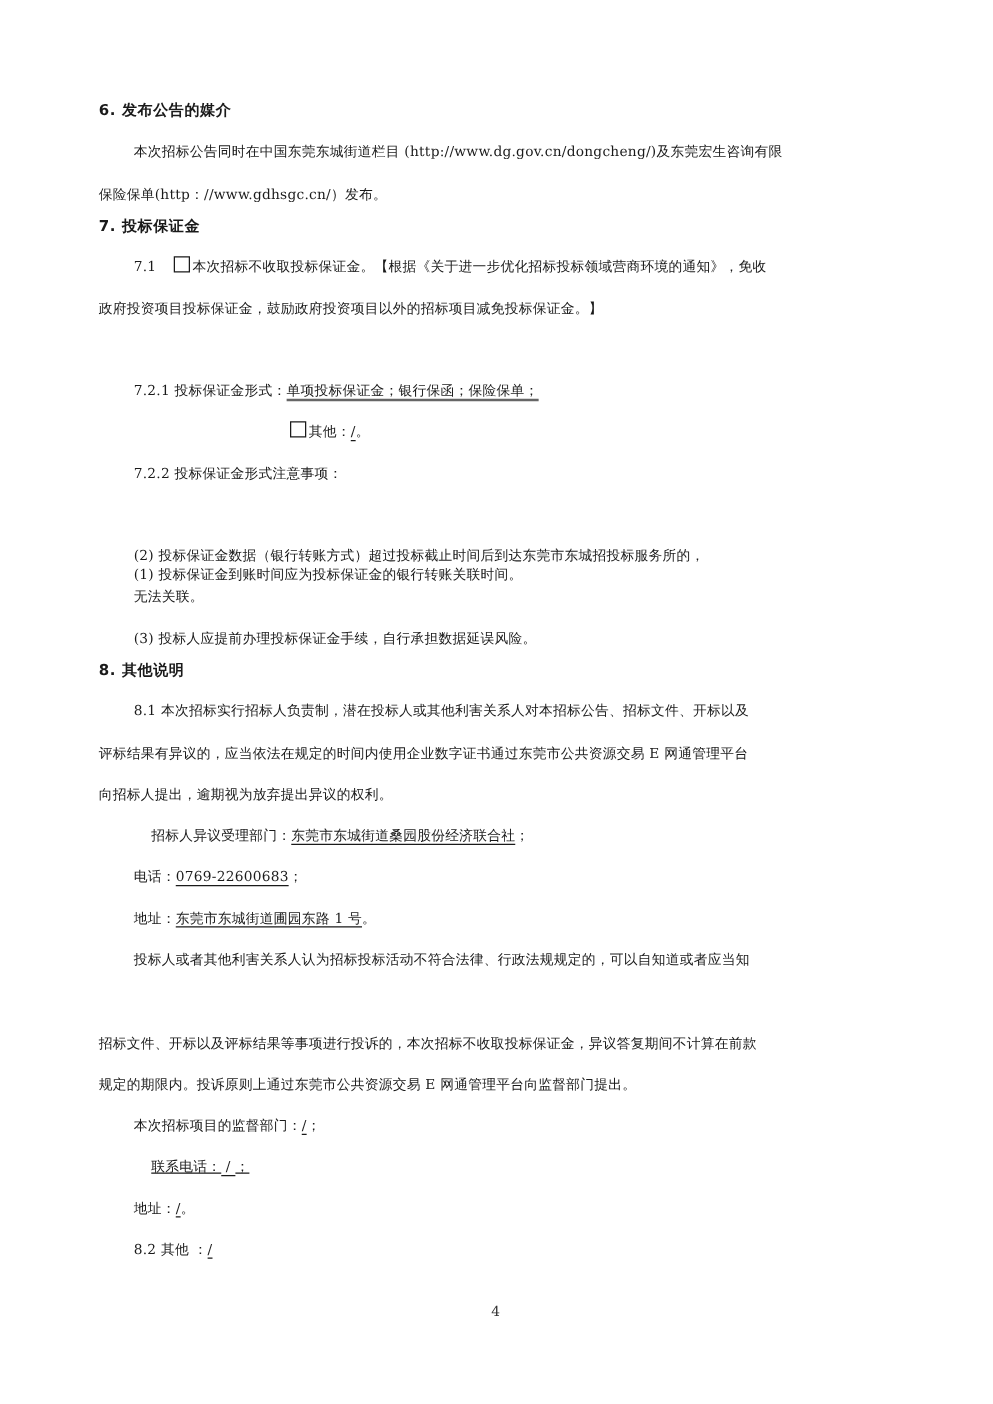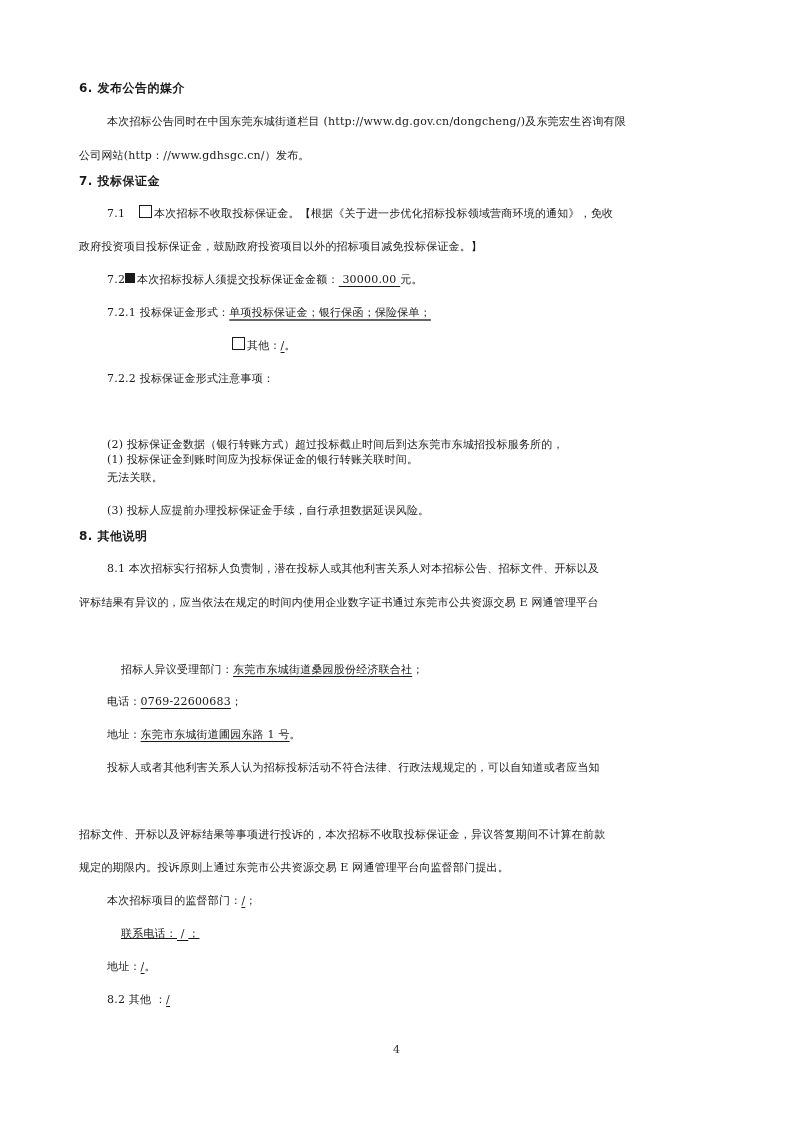--- a/index.html
+++ b/index.html
@@ -75,51 +75,49 @@
       white-space: pre;
     }
   </style>
 </head>
 <body>
 
 <div class="page">
 
   <div class="line heading" style="left:79px; top:79px;">6. 发布公告的媒介</div>
   <div class="line" style="left:107px; top:113px;">本次招标公告同时在中国东莞东城街道栏目 (http://www.dg.gov.cn/dongcheng/)及东莞宏生咨询有限</div>
-  <div class="line" style="left:79px; top:147px;">公司网站(http：//www.gdhsgc.cn/）发布。</div>
+  <div class="line" style="left:79px; top:147px;">保险保单(http：//www.gdhsgc.cn/）发布。</div>
 
   <div class="line heading" style="left:79px; top:172px;">7. 投标保证金</div>
 
   <div class="line" style="left:107px; top:205px;">
     <span>7.1</span><span style="display:inline-block;width:14px;"></span><span class="box"></span><span>本次招标不收取投标保证金。【根据《关于进一步优化招标投标领域营商环境的通知》，免收</span>
   </div>
   <div class="line" style="left:79px; top:238px;">政府投资项目投标保证金，鼓励政府投资项目以外的招标项目减免投标保证金。】</div>
 
-  <div class="line" style="left:107px; top:271px;">
-    <span>7.2</span><span class="filled"></span><span>本次招标投标人须提交投标保证金金额：</span><span class="spacer-under"> 30000.00 </span><span>元。</span>
-  </div>
 
   <div class="line" style="left:107px; top:304px;">
     <span>7.2.1 投标保证金形式：</span><span class="u-grey">单项投标保证金；银行保函；保险保单；</span><span class="u-grey" style="display:inline-block;width:4px;"></span>
   </div>
 
   <div class="line" style="left:232px; top:337px;">
     <span class="box"></span><span>其他：</span><span class="u">/</span><span>。</span>
   </div>
 
   <div class="line" style="left:107px; top:370px;">7.2.2 投标保证金形式注意事项：</div>
   <div class="line" style="left:107px; top:403px;margin-top:48px;">(1) 投标保证金到账时间应为投标保证金的银行转账关联时间。</div>
   <div class="line" style="left:107px; top:436px;">(2) 投标保证金数据（银行转账方式）超过投标截止时间后到达东莞市东城招投标服务所的，</div>
   <div class="line" style="left:107px; top:469px;">无法关联。</div>
   <div class="line" style="left:107px; top:502px;">(3) 投标人应提前办理投标保证金手续，自行承担数据延误风险。</div>
 
   <div class="line heading" style="left:79px; top:527px;">8. 其他说明</div>
 
   <div class="line" style="left:107px; top:560px;">8.1 本次招标实行招标人负责制，潜在投标人或其他利害关系人对本招标公告、招标文件、开标以及</div>
   <div class="line" style="left:79px; top:594px;">评标结果有异议的，应当依法在规定的时间内使用企业数字证书通过东莞市公共资源交易 E 网通管理平台</div>
+  <div class="line" style="left:79px; top:627px;">向招标人提出，逾期视为放弃提出异议的权利。</div>
 
   <div class="line" style="left:121px; top:660px;font-family:Liberation Serif, serif;">
     <span>招标人异议受理部门：</span><span class="u">东莞市东城街道桑园股份经济联合社</span><span>；</span>
   </div>
   <div class="line" style="left:107px; top:693px;">
     <span>电话：</span><span class="u">0769-22600683</span><span>；</span>
   </div>
   <div class="line" style="left:107px; top:726px;">
     <span>地址：</span><span class="u">东莞市东城街道圃园东路 1 号</span><span>。</span>
   </div>

